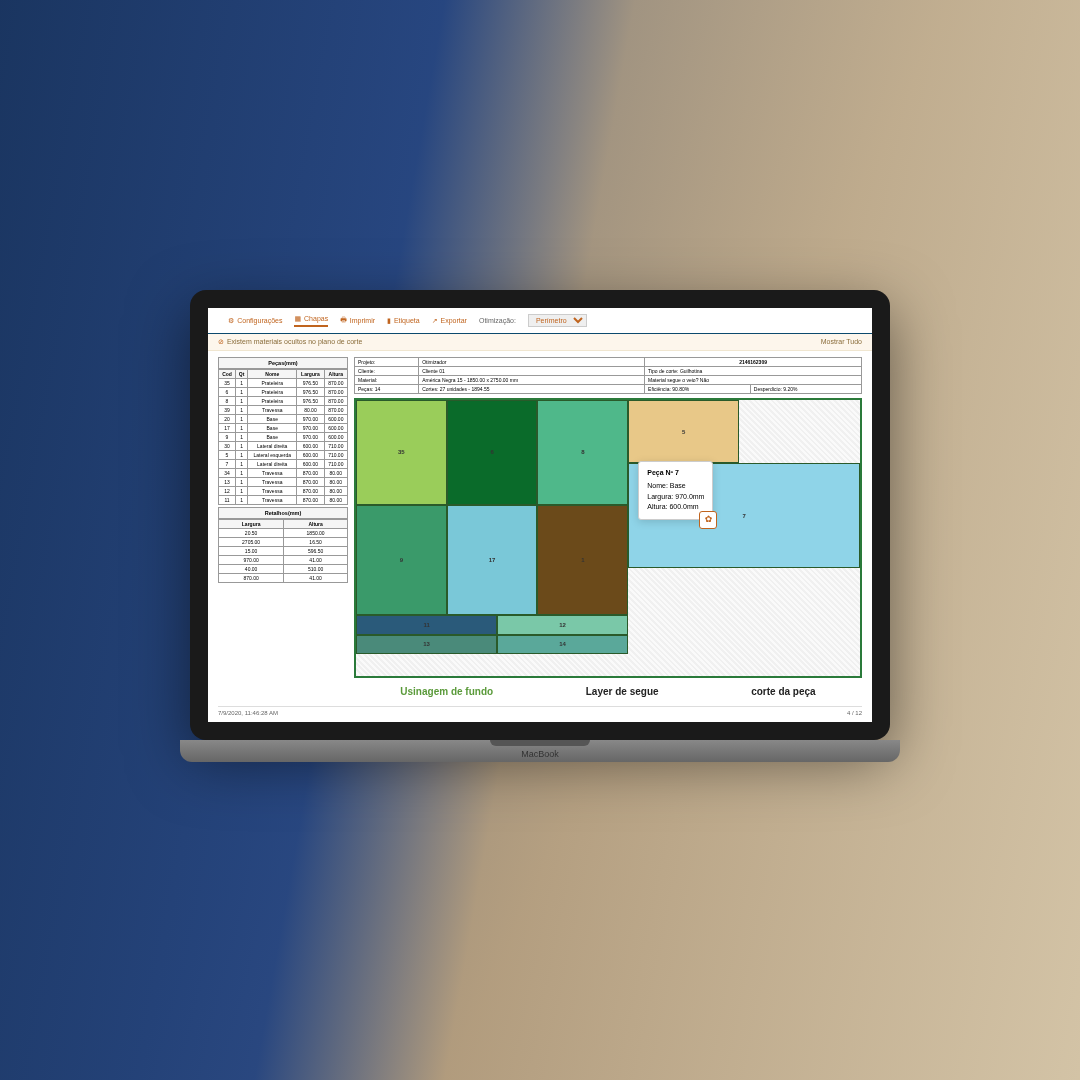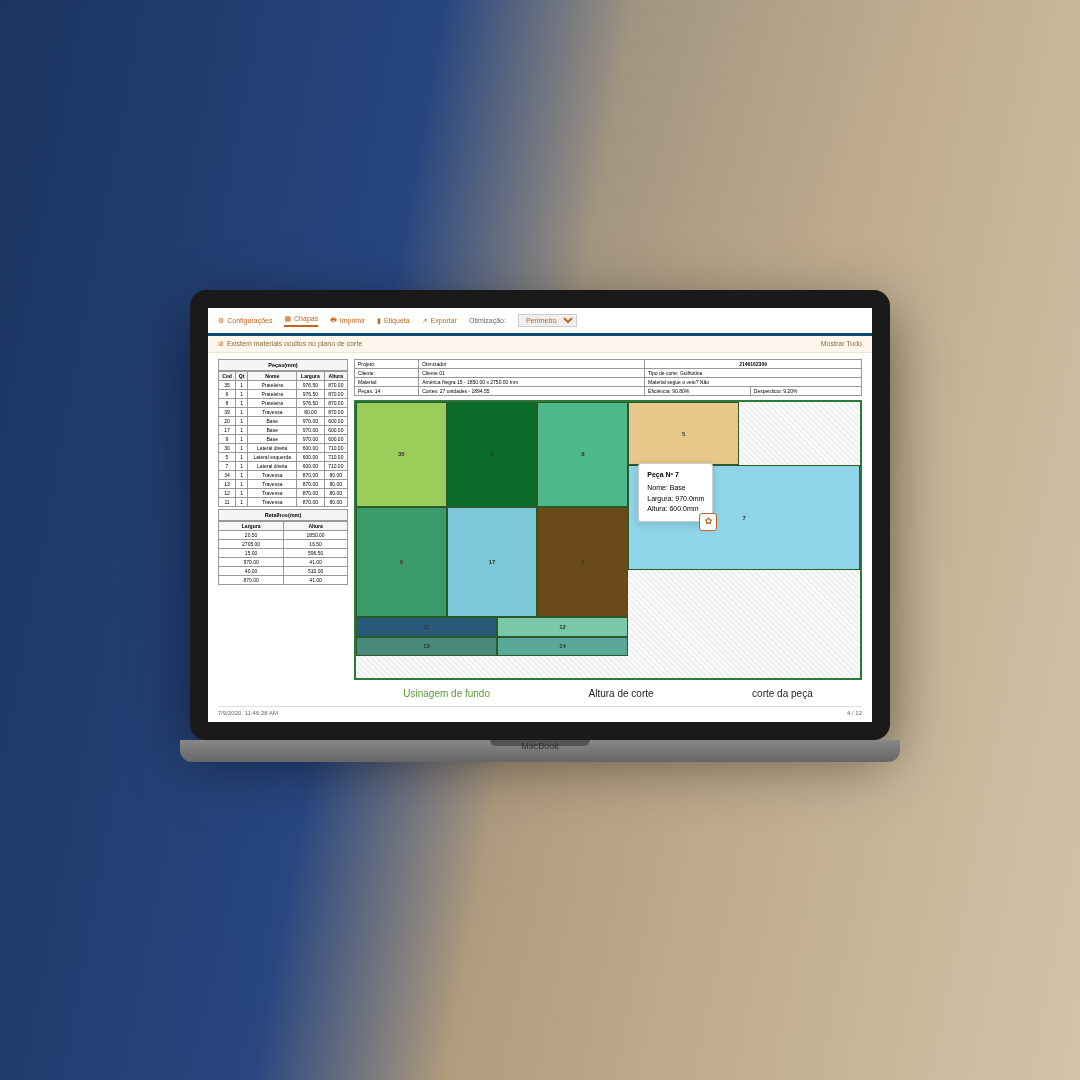--- a/index.html
+++ b/index.html
@@ -3,42 +3,42 @@
 <meta charset="utf-8">
 <style>
 *{box-sizing:border-box;margin:0;padding:0;font-family:Arial,sans-serif}
 body{width:1080px;height:1080px;overflow:hidden;background:linear-gradient(115deg,#1e3a6b 0%,#2c4a7d 40%,#a08060 60%,#c0a080 100%);position:relative}
 .bg-panels{position:absolute;inset:0;background:linear-gradient(100deg,#1a3560 0%,#274680 35%,rgba(180,160,130,.9) 50%,#d4c5a8 100%);opacity:.95}
 .laptop{position:absolute;left:180px;top:290px;width:720px;height:500px}
 .screen-frame{width:700px;height:450px;background:#1a1a1a;border-radius:16px;padding:18px;margin:0 auto;box-shadow:0 20px 60px rgba(0,0,0,.5)}
 .screen{width:100%;height:100%;background:#fff;overflow:hidden;font-size:7px;position:relative}
 .laptop-base{width:720px;height:22px;background:linear-gradient(#888,#666);border-radius:0 0 12px 12px;margin:0 auto;position:relative;color:#333;text-align:center;font-size:9px;line-height:12px}
 .laptop-base::before{content:"";position:absolute;left:50%;top:0;transform:translateX(-50%);width:100px;height:6px;background:#555;border-radius:0 0 6px 6px}
-.toolbar{display:flex;align-items:center;gap:12px;padding:6px 10px;border-bottom:3px solid #0c4a6e;font-size:7px;color:#c0641e}
+.toolbar{display:flex;align-items:center;gap:12px;padding:6px 20px;border-bottom:1px solid #0c4a6e;font-size:7px;color:#c0641e}
 .toolbar .item{display:flex;align-items:center;gap:3px;cursor:pointer}
 .toolbar .item.active{border-bottom:2px solid #c0641e;padding-bottom:2px}
 .toolbar .gray{color:#666}
 .toolbar select{font-size:7px;border:1px solid #ccc;padding:1px 3px;color:#c0641e}
 .warning-bar{background:#fdf6ec;padding:4px 10px;font-size:7px;color:#8a6d3b;display:flex;justify-content:space-between;border-bottom:1px solid #f0e6d0}
 .warning-bar .icon{color:#c0641e;margin-right:3px}
 .content{padding:6px 10px;display:flex;gap:6px}
 .left-col{width:130px}
 table{border-collapse:collapse;width:100%;font-size:5px}
 th,td{border:1px solid #999;padding:1px 2px;text-align:center;white-space:nowrap}
 th{background:#f5f5f5;font-weight:bold}
 .table-title{font-size:5.5px;font-weight:bold;text-align:center;padding:2px;border:1px solid #999;background:#f5f5f5}
 .info-table{width:100%;font-size:5px;margin-bottom:4px}
 .info-table td{text-align:left;padding:1px 3px}
 .right-col{flex:1}
 .cut-plan{position:relative;width:100%;height:280px;border:2px solid #2a7a3a;background:repeating-linear-gradient(45deg,#f0f0f0,#f0f0f0 2px,#fafafa 2px,#fafafa 4px)}
 .piece{position:absolute;border:1px solid #2a5a2a;display:flex;align-items:center;justify-content:center;font-size:6px;color:#333;font-weight:bold}
 .tooltip{position:absolute;background:#fff;border:1px solid #ccc;border-radius:3px;padding:6px 8px;font-size:7px;box-shadow:0 2px 8px rgba(0,0,0,.15);z-index:10;line-height:1.5}
 .tooltip .title{font-weight:bold;margin-bottom:3px}
 .tooltip-btn{position:absolute;right:-5px;bottom:-10px;width:18px;height:18px;background:#fff;border:1px solid #c0641e;border-radius:3px;display:flex;align-items:center;justify-content:center;color:#c0641e;font-size:9px}
-.annotations{display:flex;justify-content:space-around;margin-top:8px;font-size:10px;font-family:'Comic Sans MS',cursive;font-weight:normal}
+.annotations{display:flex;justify-content:space-around;margin-top:8px;font-size:10px;font-family:'Comic Sans MS',cursive;font-weight:bold}
 .annotations .green{color:#5a9a3a}
 .annotations .black{color:#222}
 .footer{position:absolute;bottom:6px;left:10px;right:10px;display:flex;justify-content:space-between;font-size:6px;color:#666;border-top:1px solid #ddd;padding-top:3px}
 .gear::before{content:"⚙"}
 .sheet::before{content:"▦"}
 .print::before{content:"🖶"}
 .tag::before{content:"▮"}
 .export::before{content:"↗"}
 </style>
 </head>
@@ -276,27 +276,27 @@
               <div class="title">Peça Nº 7</div>
               <div>Nome: Base</div>
               <div>Largura: 970.0mm</div>
               <div>Altura: 600.0mm</div>
               <div class="tooltip-btn">✿</div>
             </div>
           </div>
 
           <div class="annotations">
             <span class="green">Usinagem de fundo</span>
-            <span class="black">Altura de corte</span>
+            <span class="black">Layer de segue</span>
             <span class="black">corte da peça</span>
           </div>
         </div>
       </div>
 
       <div class="footer">
         <span>7/9/2020, 11:46:28 AM</span>
         <span>4 / 12</span>
       </div>
 
     </div>
   </div>
-  <div class="laptop-base"><span style="position:relative;top:0">MacBook</span></div>
+  <div class="laptop-base"><span style="position:relative;top:8px">MacBook</span></div>
 </div>
 
 </body></html>

